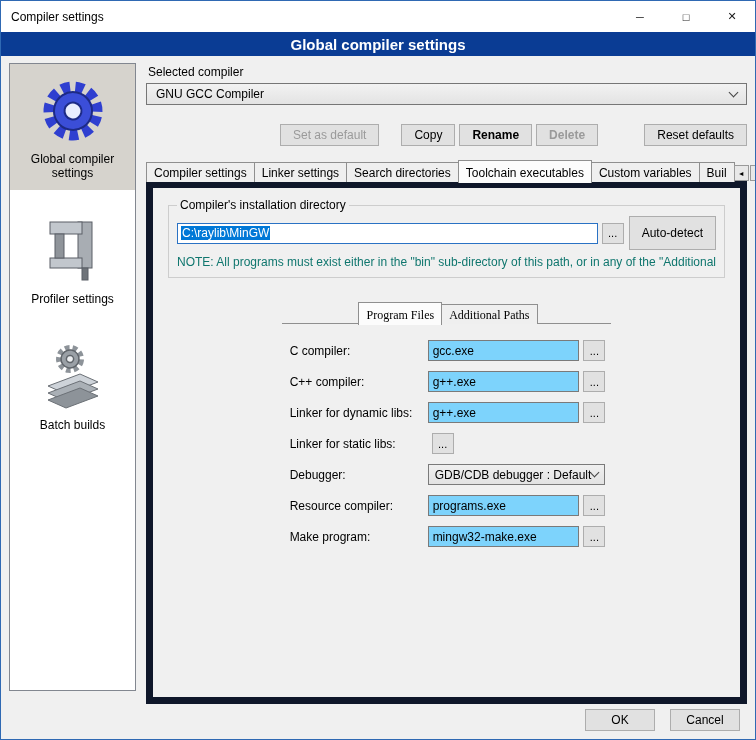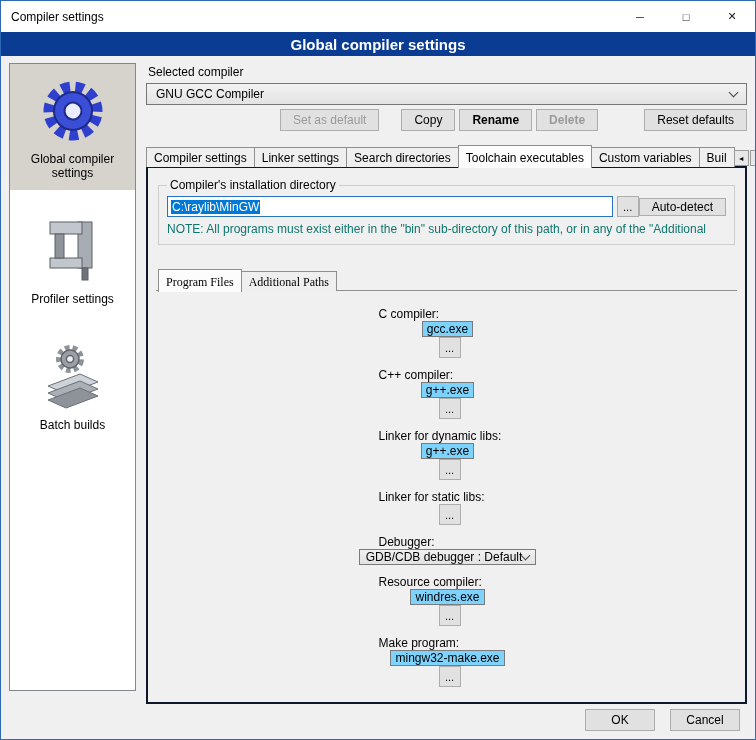--- a/index.html
+++ b/index.html
@@ -33,51 +33,51 @@
   .main { position:absolute; left:145px; top:7px; width:601px; height:641px;
           display:flex; flex-direction:column; }
   .sc-label { margin:2px 0 4px 2px; }
   .combo { height:22px; border:1px solid #767676; background:linear-gradient(#f2f2f2,#e3e3e3);
            display:flex; align-items:center; padding:3px 9px; cursor:default; }
   .chev { width:7px; height:7px; border-right:1.6px solid #444; border-bottom:1.6px solid #444;
           transform:rotate(45deg); margin-left:auto; margin-top:-4px; flex:none; }
   .btn { background:#e1e1e1; border:1px solid #adadad; height:22px; padding:0 12px;
          font-family:"Liberation Sans", sans-serif; font-size:12px; color:#000; cursor:default; }
   .btn.disabled { color:#9a9a9a; }
-  .btn-row { display:flex; margin-top:4px; align-items:center; }
+  .btn-row { display:flex; margin-top:19px; align-items:center; }
   .btn-row .b-setdef { margin-left:134px; }
   .btn-row .b-copy { margin-left:22px; }
   .btn-row .b-rename, .btn-row .b-delete { margin-left:4px;font-weight:bold; }
   .btn-row .b-reset { margin-left:auto; }
   
   .tabbar { display:flex; align-items:flex-end; margin-top:14px; position:relative; z-index:2; }
   .tab { border:1px solid #8f8f8f; border-bottom:none; background:#efefef; height:20px;
          padding:3px 7px 0; margin-right:-1px; white-space:nowrap; cursor:default; }
   .tab.active { background:#fcfcfc; height:23px; padding-top:5px; margin-bottom:-1px; position:relative; z-index:3; }
   .tab-arrows { margin-left:auto; display:flex; gap:1px; align-items:flex-end; padding-bottom:1px; }
   .arrow-btn { width:15px; height:16px; font-size:7px; display:flex; align-items:center; justify-content:center;
                border:1px solid #9a9a9a; background:#e8e8e8; cursor:default; }
-  .panel { border:2px solid #0f172a; margin-top:-1px; flex:1; background:#f0f0f0;
-           display:flex; flex-direction:column; padding:8px 8px 8px 8px; overflow:hidden; }
+  .panel { border:7px solid #0f172a; margin-top:-1px; flex:1; background:#f0f0f0;
+           display:flex; flex-direction:column; padding:8px 8px 8px 8px; overflow:hidden;align-items:center; }
   
   fieldset.group { border:1px solid #cdcdcd; margin:2px 2px 0 2px; padding:4px 8px 8px 8px; }
   fieldset.group legend { font-size:12px; padding:0 3px; }
   .dir-row { display:flex; align-items:center; }
   .dir-input { flex:1; height:21px; background:#fff; border:1px solid #2a72c4;
                display:flex; align-items:center; padding:0 3px; overflow:hidden; white-space:nowrap; }
   .sel-text { background:#0078d7; color:#fff; padding:0 1px; }
   .mini-btn { width:22px; height:21px; margin-left:4px; padding:0; flex:none;
               background:#e1e1e1; border:1px solid #adadad; font-size:11px; cursor:default; }
-  .autodetect { height:18px; flex:none; }
+  .autodetect { height:34px; margin-left:5px; flex:none; }
   .note { margin-top:5px; color:#0f766e; white-space:nowrap; overflow:hidden; }
   
   .subtabbar { display:flex; align-items:flex-end; margin-top:24px; padding-left:2px; position:relative; z-index:2;font-family:Liberation Serif, serif; }
   .subpanel { border-top:1px solid #8f8f8f; margin-top:-1px; padding:16px 2px 0 2px; flex:1; }
   
-  .form-row { display:flex; align-items:center; margin:0 4px 10px 6px;flex-direction:column; }
+  .form-row { display:flex; align-items:center; margin:0 4px 10px 6px; }
   .form-row label { width:138px; flex:none; }
   .text-input { flex:1; height:21px; background:#7dd3fc; border:1px solid #7a7a7a;
                 display:flex; align-items:center; padding:0 4px; overflow:hidden; white-space:nowrap; }
   .select-input { flex:1; height:21px; border:1px solid #7a7a7a; background:linear-gradient(#f0f0f0,#e2e2e2);
                   display:flex; align-items:center; padding:0 6px; cursor:default; }
   
   .footer { position:absolute; right:15px; bottom:8px; display:flex; gap:15px; }
   .footer .btn { width:70px; }
   
   .gear-svg { display:block; }
@@ -238,21 +238,21 @@
             <label>Debugger:</label>
             <div class="select-input">
               <span>GDB/CDB debugger : Default</span>
               <span class="chev"></span>
             </div>
           </div>
 
           <div class="form-row">
             <label>Resource compiler:</label>
             <div class="text-input">
-                <span>windres.exe</span>
+                <span>programs.exe</span>
               </div>
             <button class="mini-btn">...</button>
           </div>
 
           <div class="form-row">
             <label>Make program:</label>
             <div class="text-input">
                 <span>mingw32-make.exe</span>
               </div>
             <button class="mini-btn">...</button>

